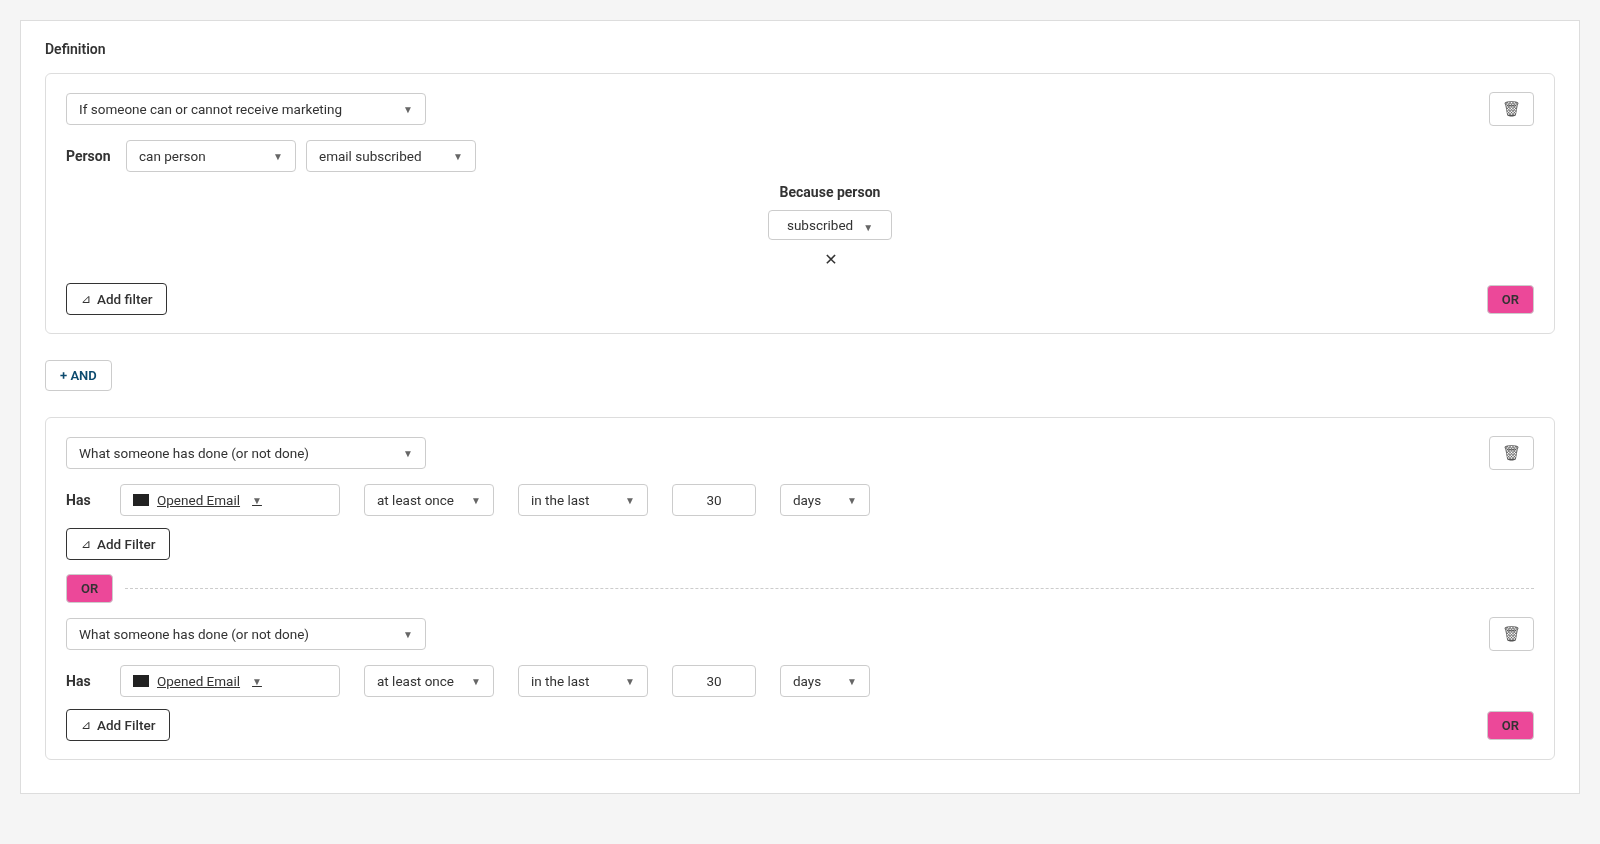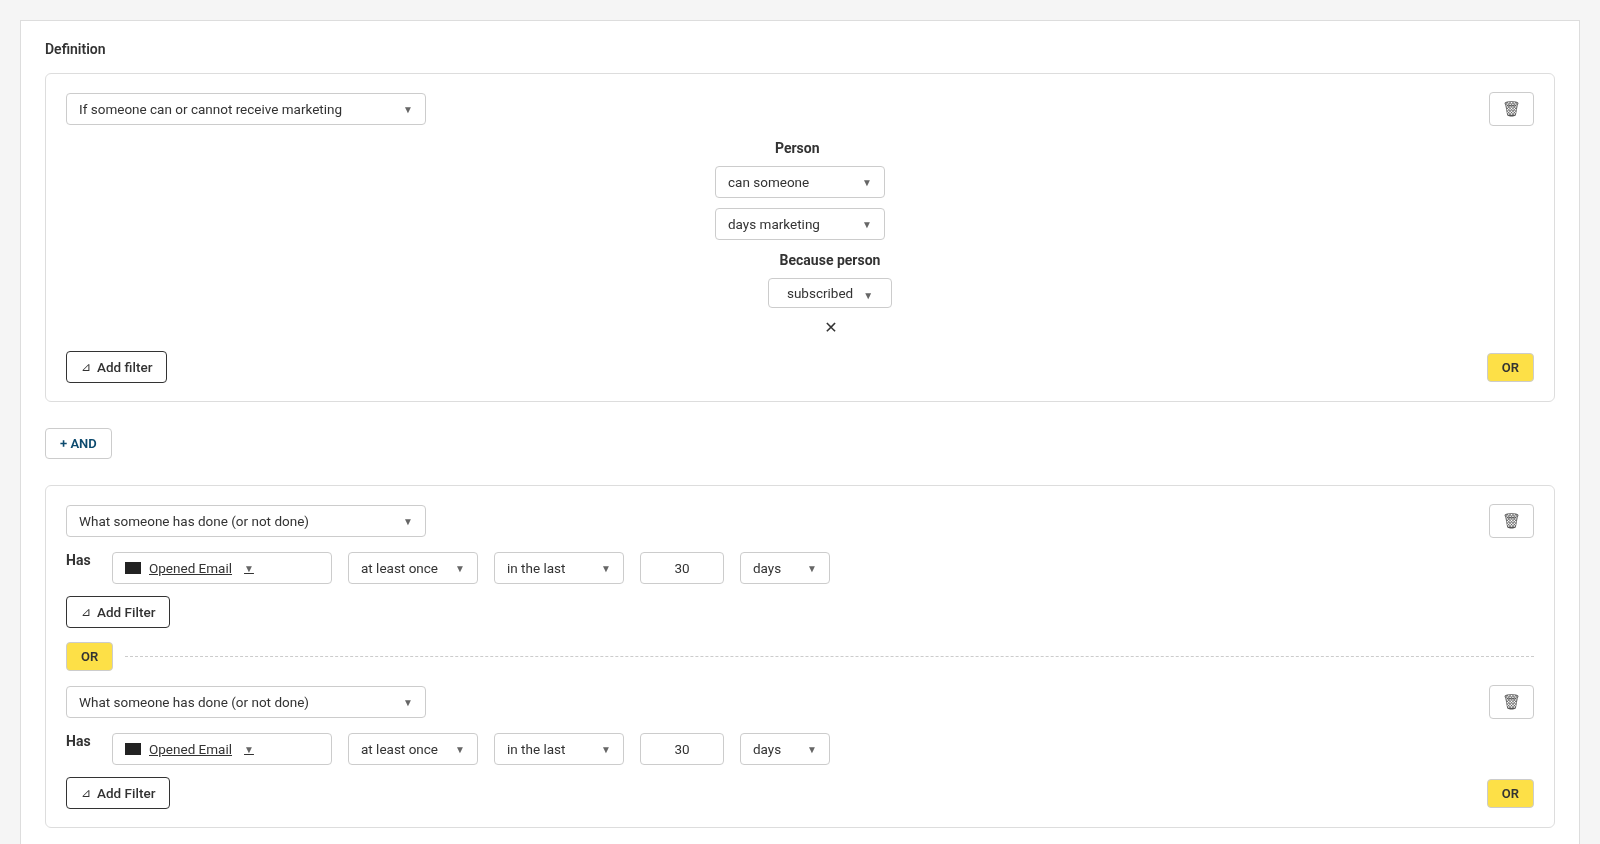--- a/index.html
+++ b/index.html
@@ -123,21 +123,21 @@
       cursor: pointer;
       font-size: 13.5px;
       font-weight: 500;
       color: #333;
     }
 
     
     .or-btn {
       border: 1px solid #ccc;
       border-radius: 4px;
-      background: #fde047;
+      background: #ec4899;
       padding: 6px 14px;
       cursor: pointer;
       font-size: 13px;
       font-weight: 600;
       color: #333;
     }
 
     
     .and-btn {
       border: 1px solid #ccc;
@@ -150,21 +150,20 @@
       color: #0c4a6e;
       margin: 16px 0;
     }
 
     
     .person-row {
       display: flex;
       align-items: center;
       gap: 10px;
       margin-bottom: 12px;
-      flex-direction: column;
     }
 
     .because-row {
       display: flex;
       align-items: center;
       gap: 10px;
       margin-bottom: 14px;
       padding-left: 60px;
       flex-direction: column;
     }
@@ -233,22 +232,22 @@
       display: inline-block;
       width: 16px;
       height: 12px;
       background: #222;
       position: relative;
       flex-shrink: 0;
     }
 
     .has-row {
       display: flex;
-      align-items: flex-start;
-      gap: 16px;
+      align-items: center;
+      gap: 24px;
       margin-bottom: 12px;
     }
 
     .has-label {
       font-weight: 700;
       font-size: 14px;
       min-width: 30px;
     }
 
     .event-dropdown {
@@ -283,25 +282,25 @@
       <div class="dropdown dropdown-main">
         <span>If someone can or cannot receive marketing</span>
         <span class="chevron">▼</span>
       </div>
       <button class="delete-btn">🗑</button>
     </div>
 
     <div class="person-row">
       <span class="label-bold">Person</span>
       <div class="dropdown dropdown-medium">
-        <span>can someone</span>
+        <span>can person</span>
         <span class="chevron">▼</span>
       </div>
       <div class="dropdown dropdown-medium">
-        <span>days marketing</span>
+        <span>email subscribed</span>
         <span class="chevron">▼</span>
       </div>
     </div>
 
     <div class="because-row">
       <span class="because-label">Because person</span>
       <div class="subscribed-dropdown">
         <span>subscribed</span>
         <span class="chevron">▼</span>
       </div>

